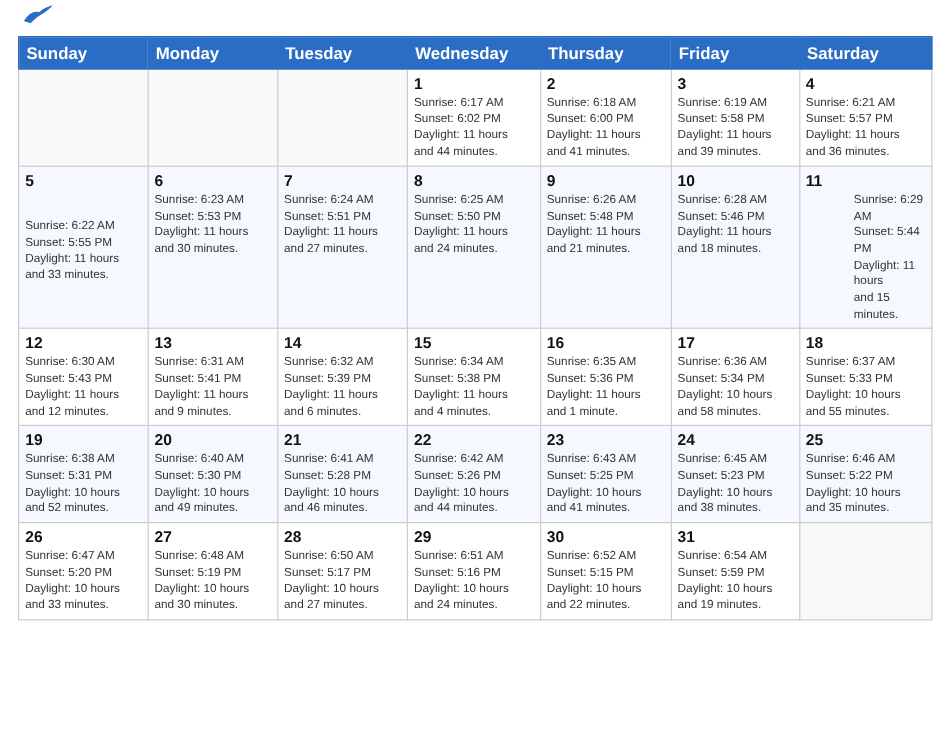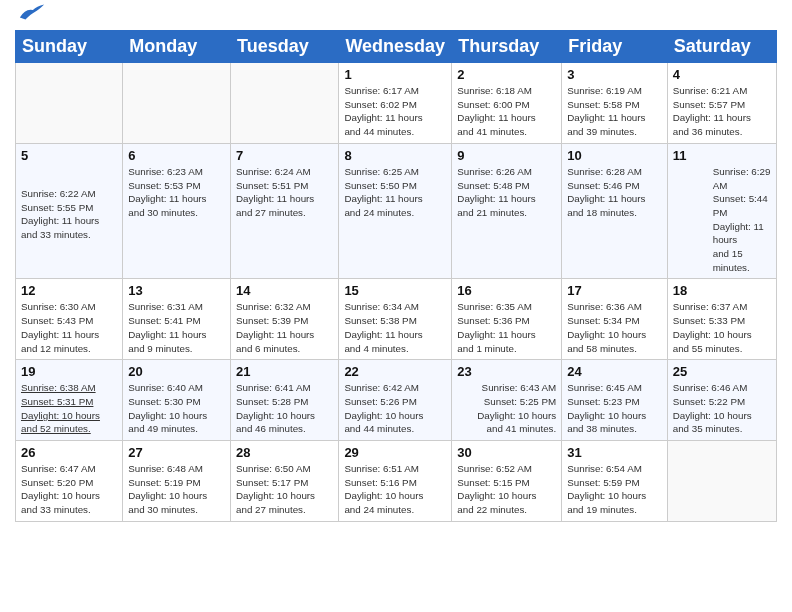--- a/index.html
+++ b/index.html
@@ -47,21 +47,21 @@
     .calendar {
       width: 100%;
       border-collapse: collapse;
       font-size: 10.5px;
     }
     .calendar th {
       background: #2b6cc4;
       color: #fff;
       text-align: left;
       padding: 5px 6px;
-      font-size: 18px;
+      font-size: 14px;
       font-weight: bold;
       border: 1px solid #2b6cc4;
     }
     .calendar td {
       border: 1px solid #ccc;
       vertical-align: top;
       padding: 4px 5px;
       width: 113px;
       height: 80px;
       background: #fff;
@@ -255,21 +255,21 @@
             <div class="day-number">18</div>
             <div class="day-info" style="white-space: pre-line;">Sunrise: 6:37 AM
 Sunset: 5:33 PM
 Daylight: 10 hours
 and 55 minutes.</div>
           </td>
         </tr>
         <tr>
           <td>
             <div class="day-number">19</div>
-            <div class="day-info" style="white-space: pre-line; text-decoration: underline;">Sunrise: 6:38 AM
+            <div class="day-info" style="white-space: pre-line;">Sunrise: 6:38 AM
 Sunset: 5:31 PM
 Daylight: 10 hours
 and 52 minutes.</div>
           </td>
           <td>
             <div class="day-number">20</div>
             <div class="day-info" style="white-space: pre-line;">Sunrise: 6:40 AM
 Sunset: 5:30 PM
 Daylight: 10 hours
 and 49 minutes.</div>
@@ -283,21 +283,21 @@
           </td>
           <td>
             <div class="day-number">22</div>
             <div class="day-info" style="white-space: pre-line;">Sunrise: 6:42 AM
 Sunset: 5:26 PM
 Daylight: 10 hours
 and 44 minutes.</div>
           </td>
           <td>
             <div class="day-number">23</div>
-            <div class="day-info" style="white-space: pre-line; text-align: right;">Sunrise: 6:43 AM
+            <div class="day-info" style="white-space: pre-line;">Sunrise: 6:43 AM
 Sunset: 5:25 PM
 Daylight: 10 hours
 and 41 minutes.</div>
           </td>
           <td>
             <div class="day-number">24</div>
             <div class="day-info" style="white-space: pre-line;">Sunrise: 6:45 AM
 Sunset: 5:23 PM
 Daylight: 10 hours
 and 38 minutes.</div>

